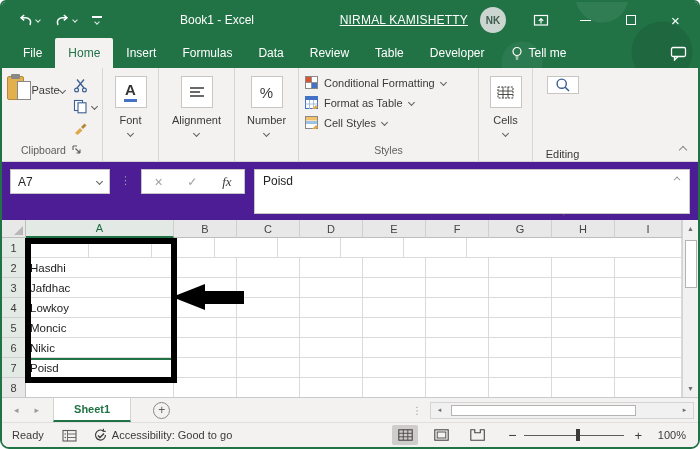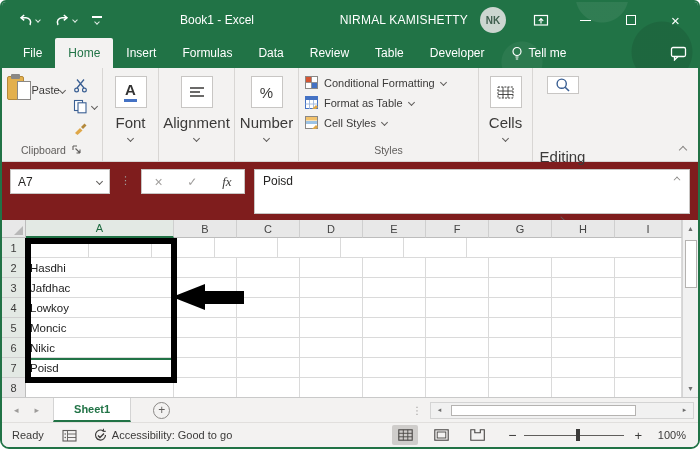--- a/index.html
+++ b/index.html
@@ -23,21 +23,21 @@
       radial-gradient(circle at 520px 60px, rgba(255,255,255,0.05) 0 20px, transparent 21px);
     color:#fff; flex:0 0 auto;
   }
   .titlebar { height:36px; display:flex; align-items:center; }
   .qat { display:flex; align-items:center; gap:15px; margin-left:16px; }
   .tb-btn { display:flex; align-items:center; gap:3px; cursor:default; }
   .qat-custom { flex-direction:column; gap:2px; }
   .qat-bar { width:10px; border-top:2px solid #fff; display:block; }
   .win-title { font-size:12px; margin-left:78px; white-space:nowrap; }
   .tb-right { margin-left:auto; display:flex; align-items:center; }
-  .user-name { font-size:12px; letter-spacing:0.2px; white-space:nowrap; }
+  .user-name { font-size:12px; letter-spacing:0.2px; white-space:nowrap;text-decoration:underline; }
   .avatar {
     width:26px; height:26px; border-radius:50%;
     background:#ccd6d0; color:#3f5e4e; font-size:10px; font-weight:bold;
     display:flex; align-items:center; justify-content:center; margin:0 12px 0 12px;
   }
   .win-btn { width:45px; height:36px; display:flex; align-items:center; justify-content:center; font-size:14px; }
   .min-glyph { width:11px; border-top:1.5px solid #fff; display:block; }
   .max-glyph { width:10px; height:10px; border:1.3px solid #fff; display:block; }
   .close-glyph { font-size:15px; line-height:1; }
 
@@ -53,41 +53,41 @@
   .tab-spacer { flex:1; }
   .comment-btn { width:40px; display:flex; align-items:center; justify-content:center; }
 
   
   .ribbon { height:94px; background:#f3f2f1; display:flex; align-items:stretch; border-bottom:1px solid #d8d6d4; position:relative; }
   .rgroup { display:flex; flex-direction:column; align-items:center; padding:4px 6px 2px; position:relative; }
   .rgroup + .rgroup { border-left:1px solid #d8d6d4; }
   .group-label { margin-top:auto; font-size:10.5px; color:#605e5c; display:flex; align-items:center; gap:5px; padding-bottom:3px; }
   .icon-box { width:32px; height:32px; border:1px solid #c8c6c4; background:#fff; display:flex; align-items:center; justify-content:center; margin-top:4px; }
   .big-btn { display:flex; flex-direction:column; align-items:center; }
-  .big-btn .blabel { font-size:15px; color:#3b3a39; margin-top:6px; }
+  .big-btn .blabel { font-size:11px; color:#3b3a39; margin-top:6px; }
   .big-btn .cv { margin-top:5px; }
 
   
   .clip-cols { display:flex; gap:8px; align-items:flex-start; margin-top:2px; }
   .paste-stack { display:flex; flex-direction:row; align-items:center; }
   .paste-icon { position:relative; width:24px; height:28px; }
   .pi-board { position:absolute; left:0; top:2px; width:17px; height:24px; background:#e3b04e; border:1px solid #b3883a; border-radius:2px; }
   .pi-clip { position:absolute; left:4px; top:0; width:9px; height:5px; background:#8a8886; border-radius:1px; }
   .pi-page { position:absolute; right:0; top:7px; width:14px; height:19px; background:#fff; border:1px solid #8a8886; }
   .small-col { display:flex; flex-direction:column; gap:6px; margin-top:4px; }
   .small-row { display:flex; align-items:center; gap:4px; height:15px; }
   .launcher { width:12px; height:12px; }
 
   
   .styles-rows { display:flex; flex-direction:column; gap:7px; align-self:flex-start; margin-top:4px; }
   .styles-row { display:flex; align-items:center; gap:6px; font-size:11px; color:#3b3a39; white-space:nowrap; }
   .ribbon-collapse { position:absolute; right:12px; bottom:8px; }
 
   
-  .formula-strip { height:58px; background:#7f1d1d; display:flex; align-items:flex-start; padding:7px 8px 0 8px; }
+  .formula-strip { height:58px; background:#4c1d95; display:flex; align-items:flex-start; padding:7px 8px 0 8px; }
   .name-box { width:100px; height:25px; background:#fff; border:1px solid #c8c6c4; display:flex; align-items:center; font-size:12px; color:#252423; padding:0 7px; }
   .name-box .cv { margin-left:auto; }
   .fdots { color:#a19f9d; font-size:11px; margin:5px 10px 0 10px; }
   .fx-box { width:104px; height:25px; background:#fff; border:1px solid #c8c6c4; display:flex; align-items:center; justify-content:space-around; }
   .fx-x { color:#a19f9d; font-size:14px; }
   .fx-check { color:#a19f9d; font-size:12px; }
   .fx-fx { font-family:"Liberation Serif", serif; font-style:italic; font-size:13px; color:#3b3a39; }
   .formula-input { flex:1; height:45px; margin-left:9px; background:#fff; border:1px solid #c8c6c4; font-size:12px; color:#252423; padding:4px 8px; position:relative; }
   .formula-collapse { position:absolute; top:7px; right:9px; }
 

